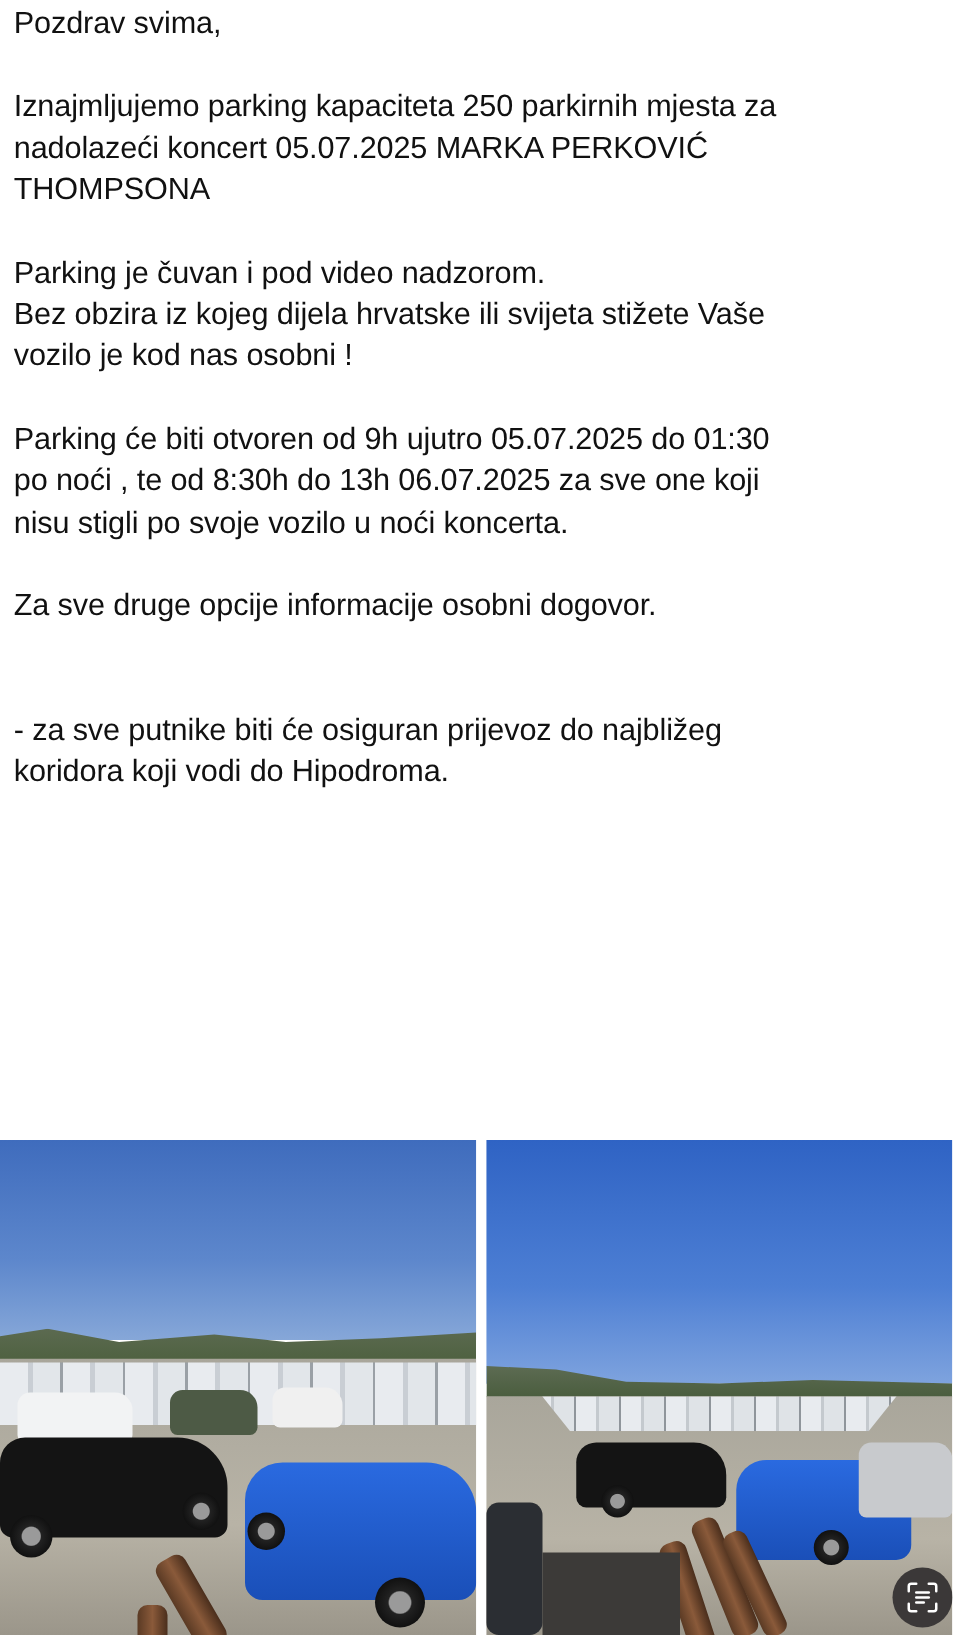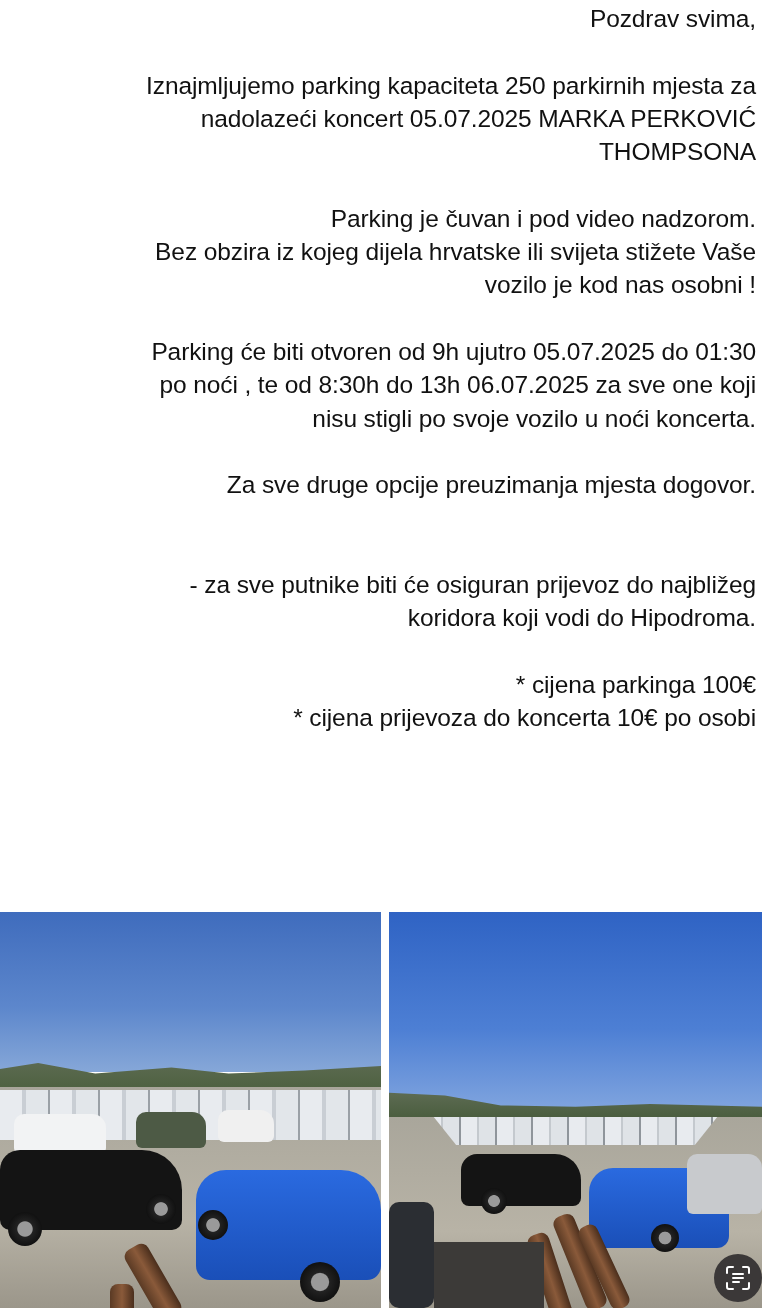--- a/index.html
+++ b/index.html
@@ -1,20 +1,20 @@
 <!DOCTYPE html>
 <html><head>
   <meta charset="utf-8">
   <style>
     * { box-sizing: border-box; margin: 0; padding: 0; }
     html, body { width: 762px; height: 1308px; background: #ffffff; overflow: hidden; }
     body { position: relative; font-family: "Liberation Sans", "DejaVu Sans", sans-serif; color: #111111; }
     .post-text {
       position: absolute; left: 11px; top: 2px; width: 745px;
-      font-size: 24.5px; line-height: 33.3px; letter-spacing: -0.1px; text-align: right;
+      font-size: 24.5px; line-height: 33.3px; letter-spacing: -0.1px;
     }
     .post-text p { white-space: pre-line; }
     .gap { height: 33.3px; }
     .photos { position: absolute; left: 0; top: 912px; width: 762px; height: 396px; }
     .photo { position: absolute; top: 0; height: 396px; overflow: hidden; }
     .photo.left { left: 0; width: 381px; }
     .photo.right { left: 389px; width: 373px; }
     .sky { position: absolute; left: 0; top: 0; width: 100%; }
     .hills { position: absolute; left: 0; width: 100%; }
     .lot { position: absolute; left: 0; width: 100%; bottom: 0; background: linear-gradient(#a9a69b, #b8b3a6 60%, #9b968a); }
@@ -38,28 +38,26 @@
 THOMPSONA</p>
   <div class="gap"></div>
   <p>Parking je čuvan i pod video nadzorom.
 Bez obzira iz kojeg dijela hrvatske ili svijeta stižete Vaše
 vozilo je kod nas osobni !</p>
   <div class="gap"></div>
   <p>Parking će biti otvoren od 9h ujutro 05.07.2025 do 01:30
 po noći , te od 8:30h do 13h 06.07.2025 za sve one koji
 nisu stigli po svoje vozilo u noći koncerta.</p>
   <div class="gap"></div>
-  <p>Za sve druge opcije preuzimanja mjesta dogovor.</p>
+  <p>Za sve druge opcije informacije osobni dogovor.</p>
   <div class="gap"></div>
   <div class="gap"></div>
   <p>- za sve putnike biti će osiguran prijevoz do najbližeg
 koridora koji vodi do Hipodroma.</p>
   <div class="gap"></div>
-  <p>* cijena parkinga 100€
-* cijena prijevoza do koncerta 10€ po osobi</p>
   <div class="gap"></div>
 </div>
 
 <div class="photos">
 
   <div class="photo left">
     <div class="sky" style="height:160px;background:linear-gradient(#3f6cbd,#5d87cc 60%,#86a7d8);"></div>
     <div class="hills" style="top:148px;height:30px;background:linear-gradient(#5d6b52,#4e6140);clip-path:polygon(0 30%,10% 10%,25% 45%,45% 25%,60% 45%,80% 35%,100% 20%,100% 100%,0 100%);"></div>
     <div class="lot" style="top:175px;"></div>
     <div class="car-row" style="top:178px;height:50px;background:repeating-linear-gradient(90deg,#e8ebef 0 22px,#c9ced4 22px 26px,#e2e6ea 26px 48px,#9aa0a6 48px 50px);"></div>

